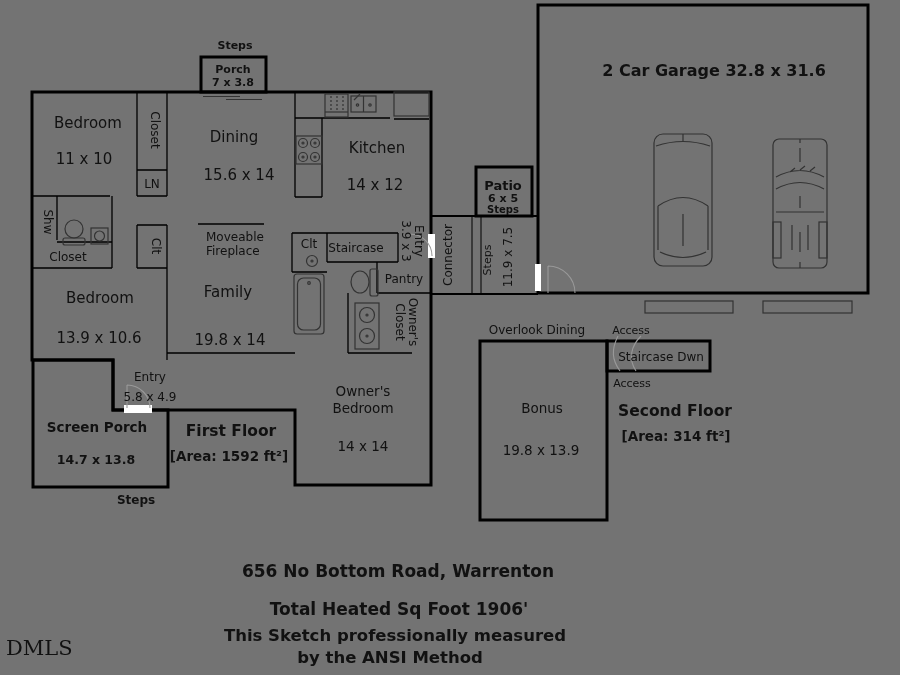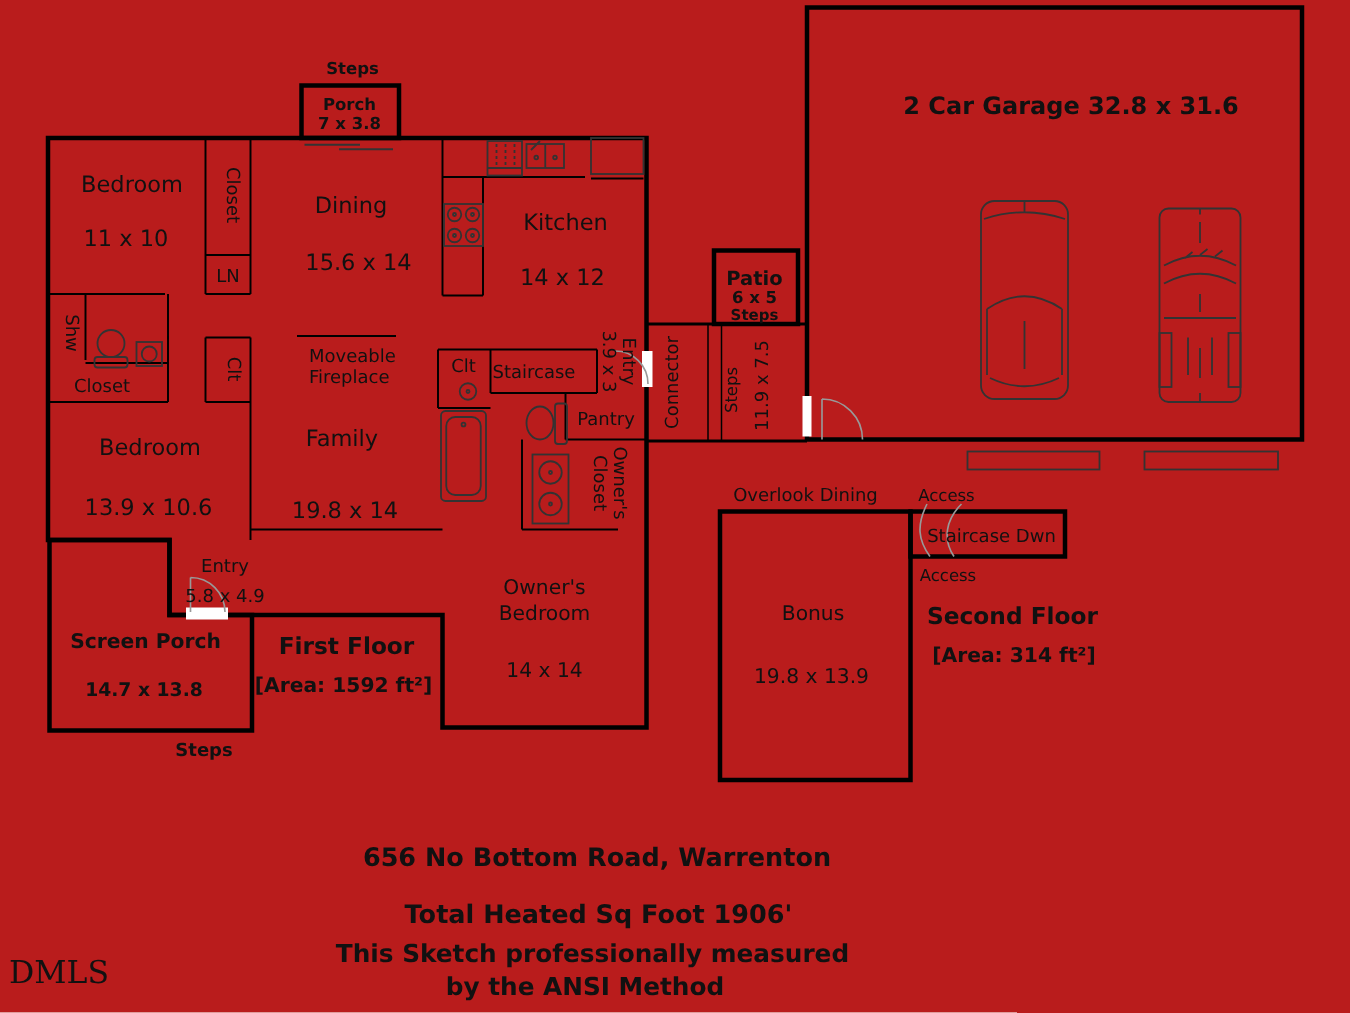--- a/index.html
+++ b/index.html
@@ -1,16 +1,16 @@
 <!DOCTYPE html>
 <html><head>
 <meta charset="utf-8">
 <style>
   html,body{margin:0;padding:0;background:#fff;}
-  #canvas{position:relative;width:900px;height:675px;background:#b91c1c;overflow:hidden;
+  #canvas{position:relative;width:900px;height:675px;background:#737373;overflow:hidden;
           font-family:"DejaVu Sans","Liberation Sans",sans-serif;}
   svg text{fill:#111;}
   .room{font-size:15px;}
   .room-sm{font-size:13.5px;}
   .lbl{font-size:12px;}
   .lbl-sm{font-size:11px;}
   .bold{font-weight:bold;}
   .wall{stroke:#000;fill:none;}
   .thick{stroke-width:3;}
   .med{stroke-width:2;}

